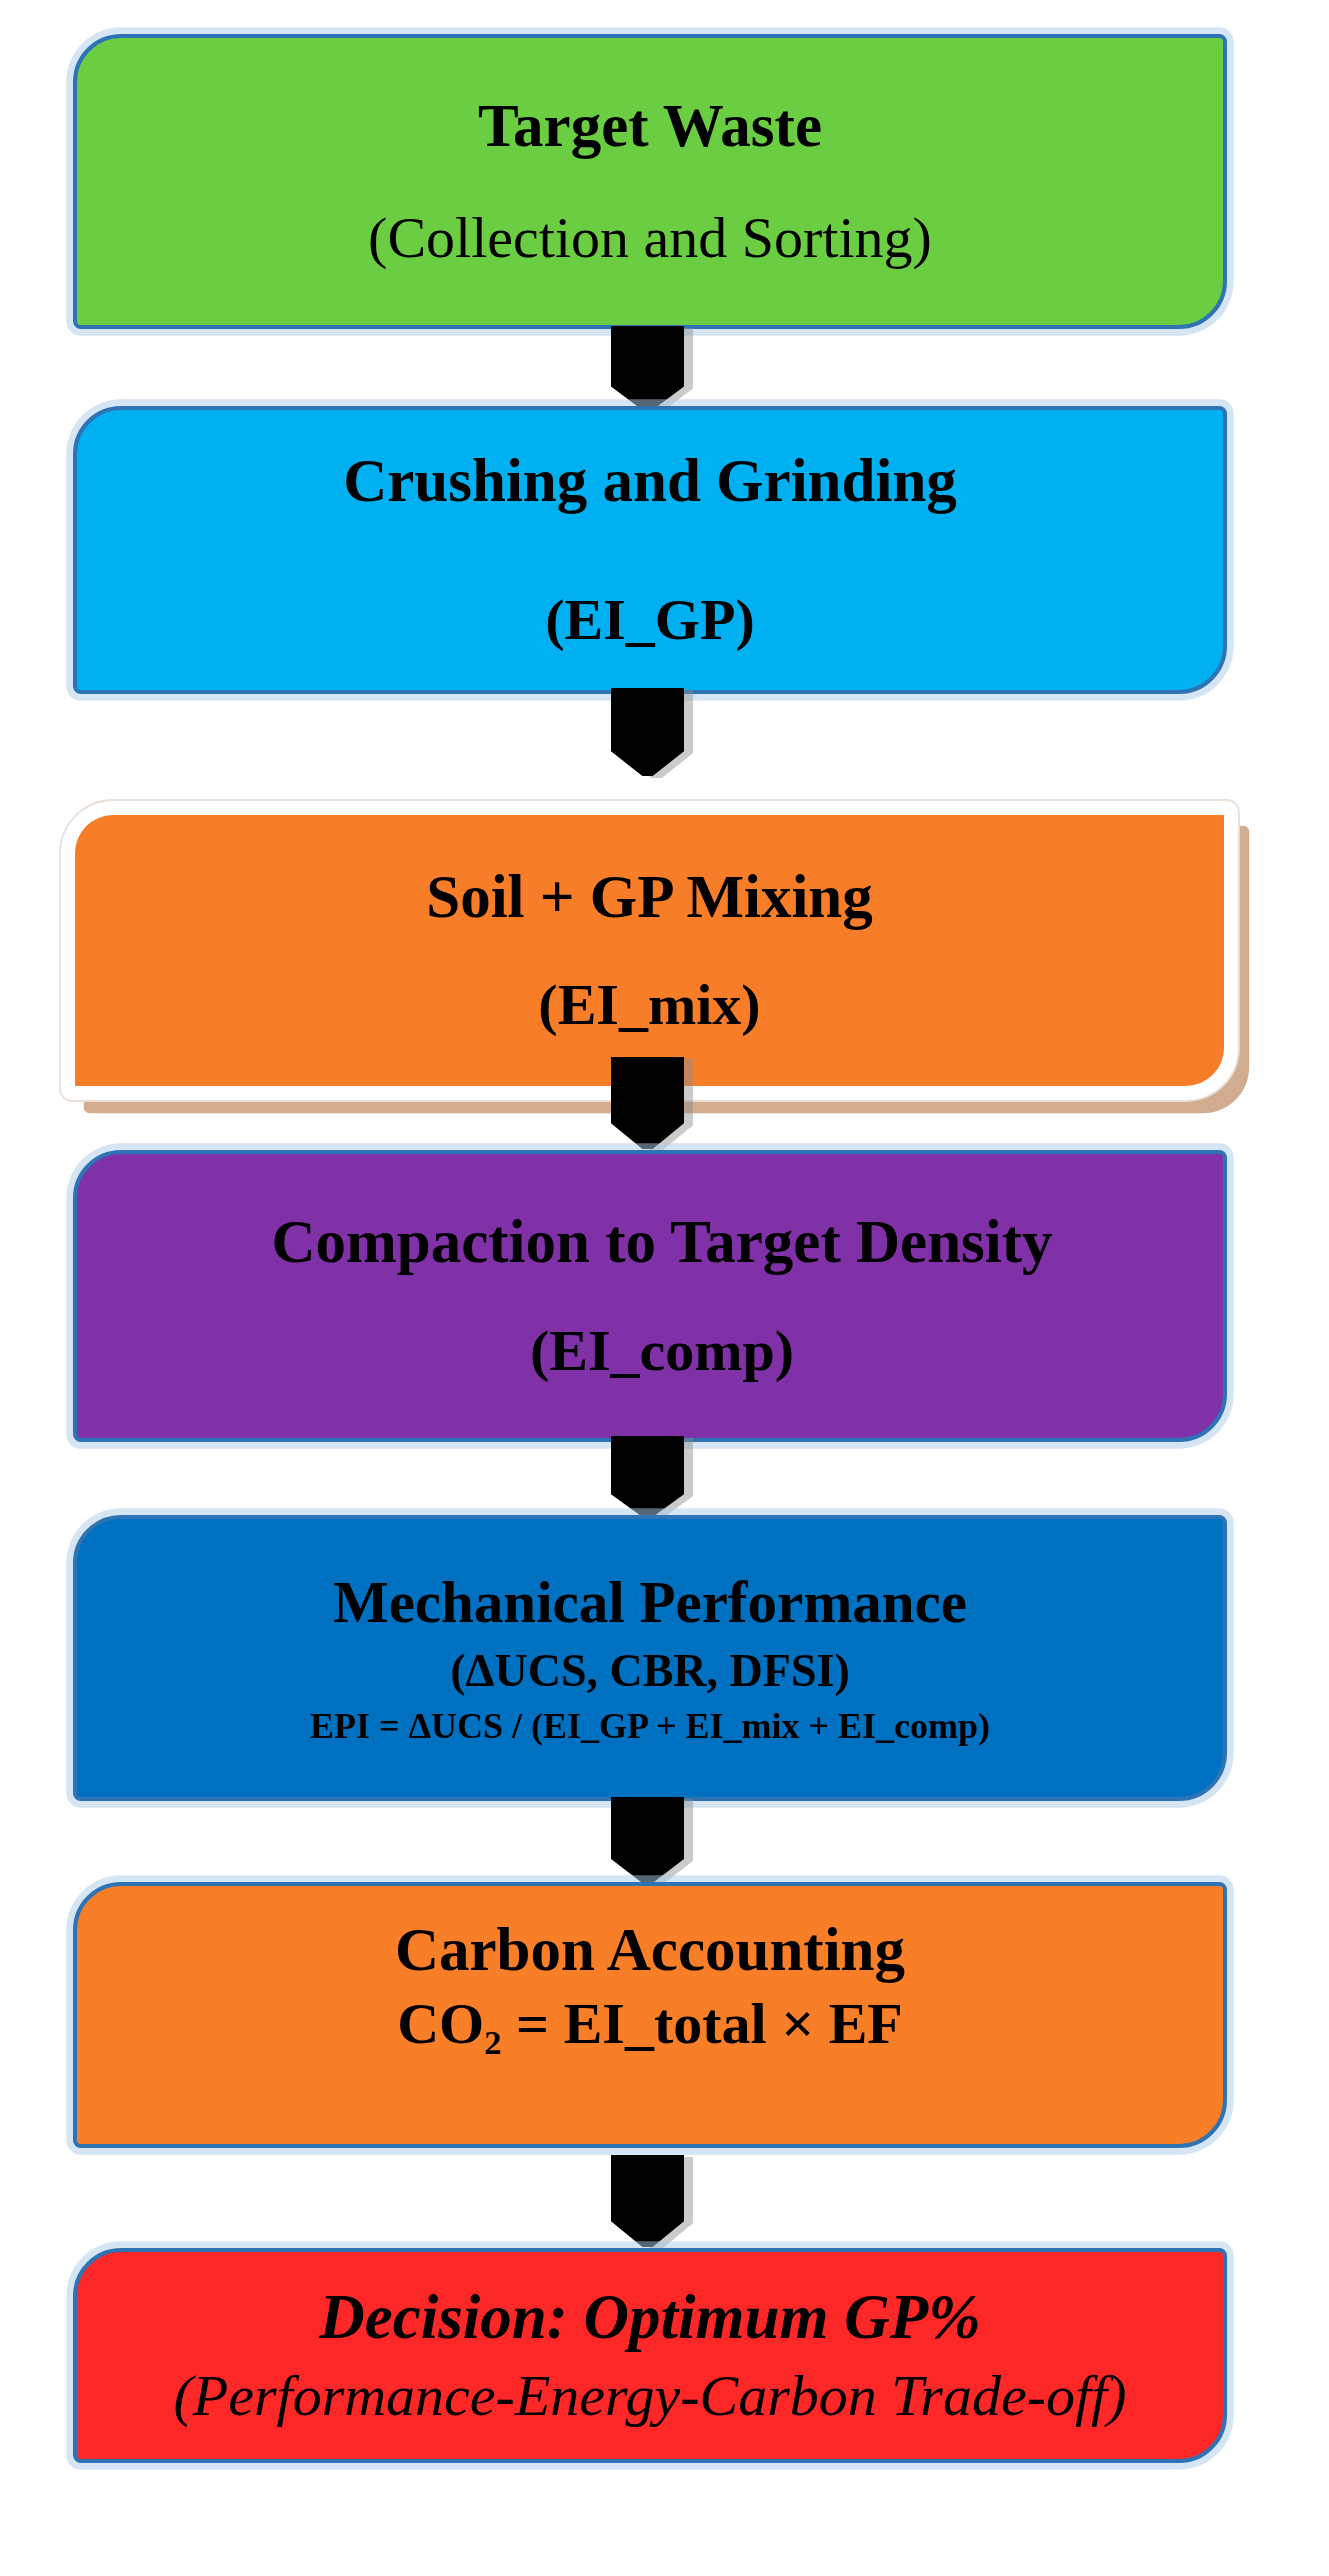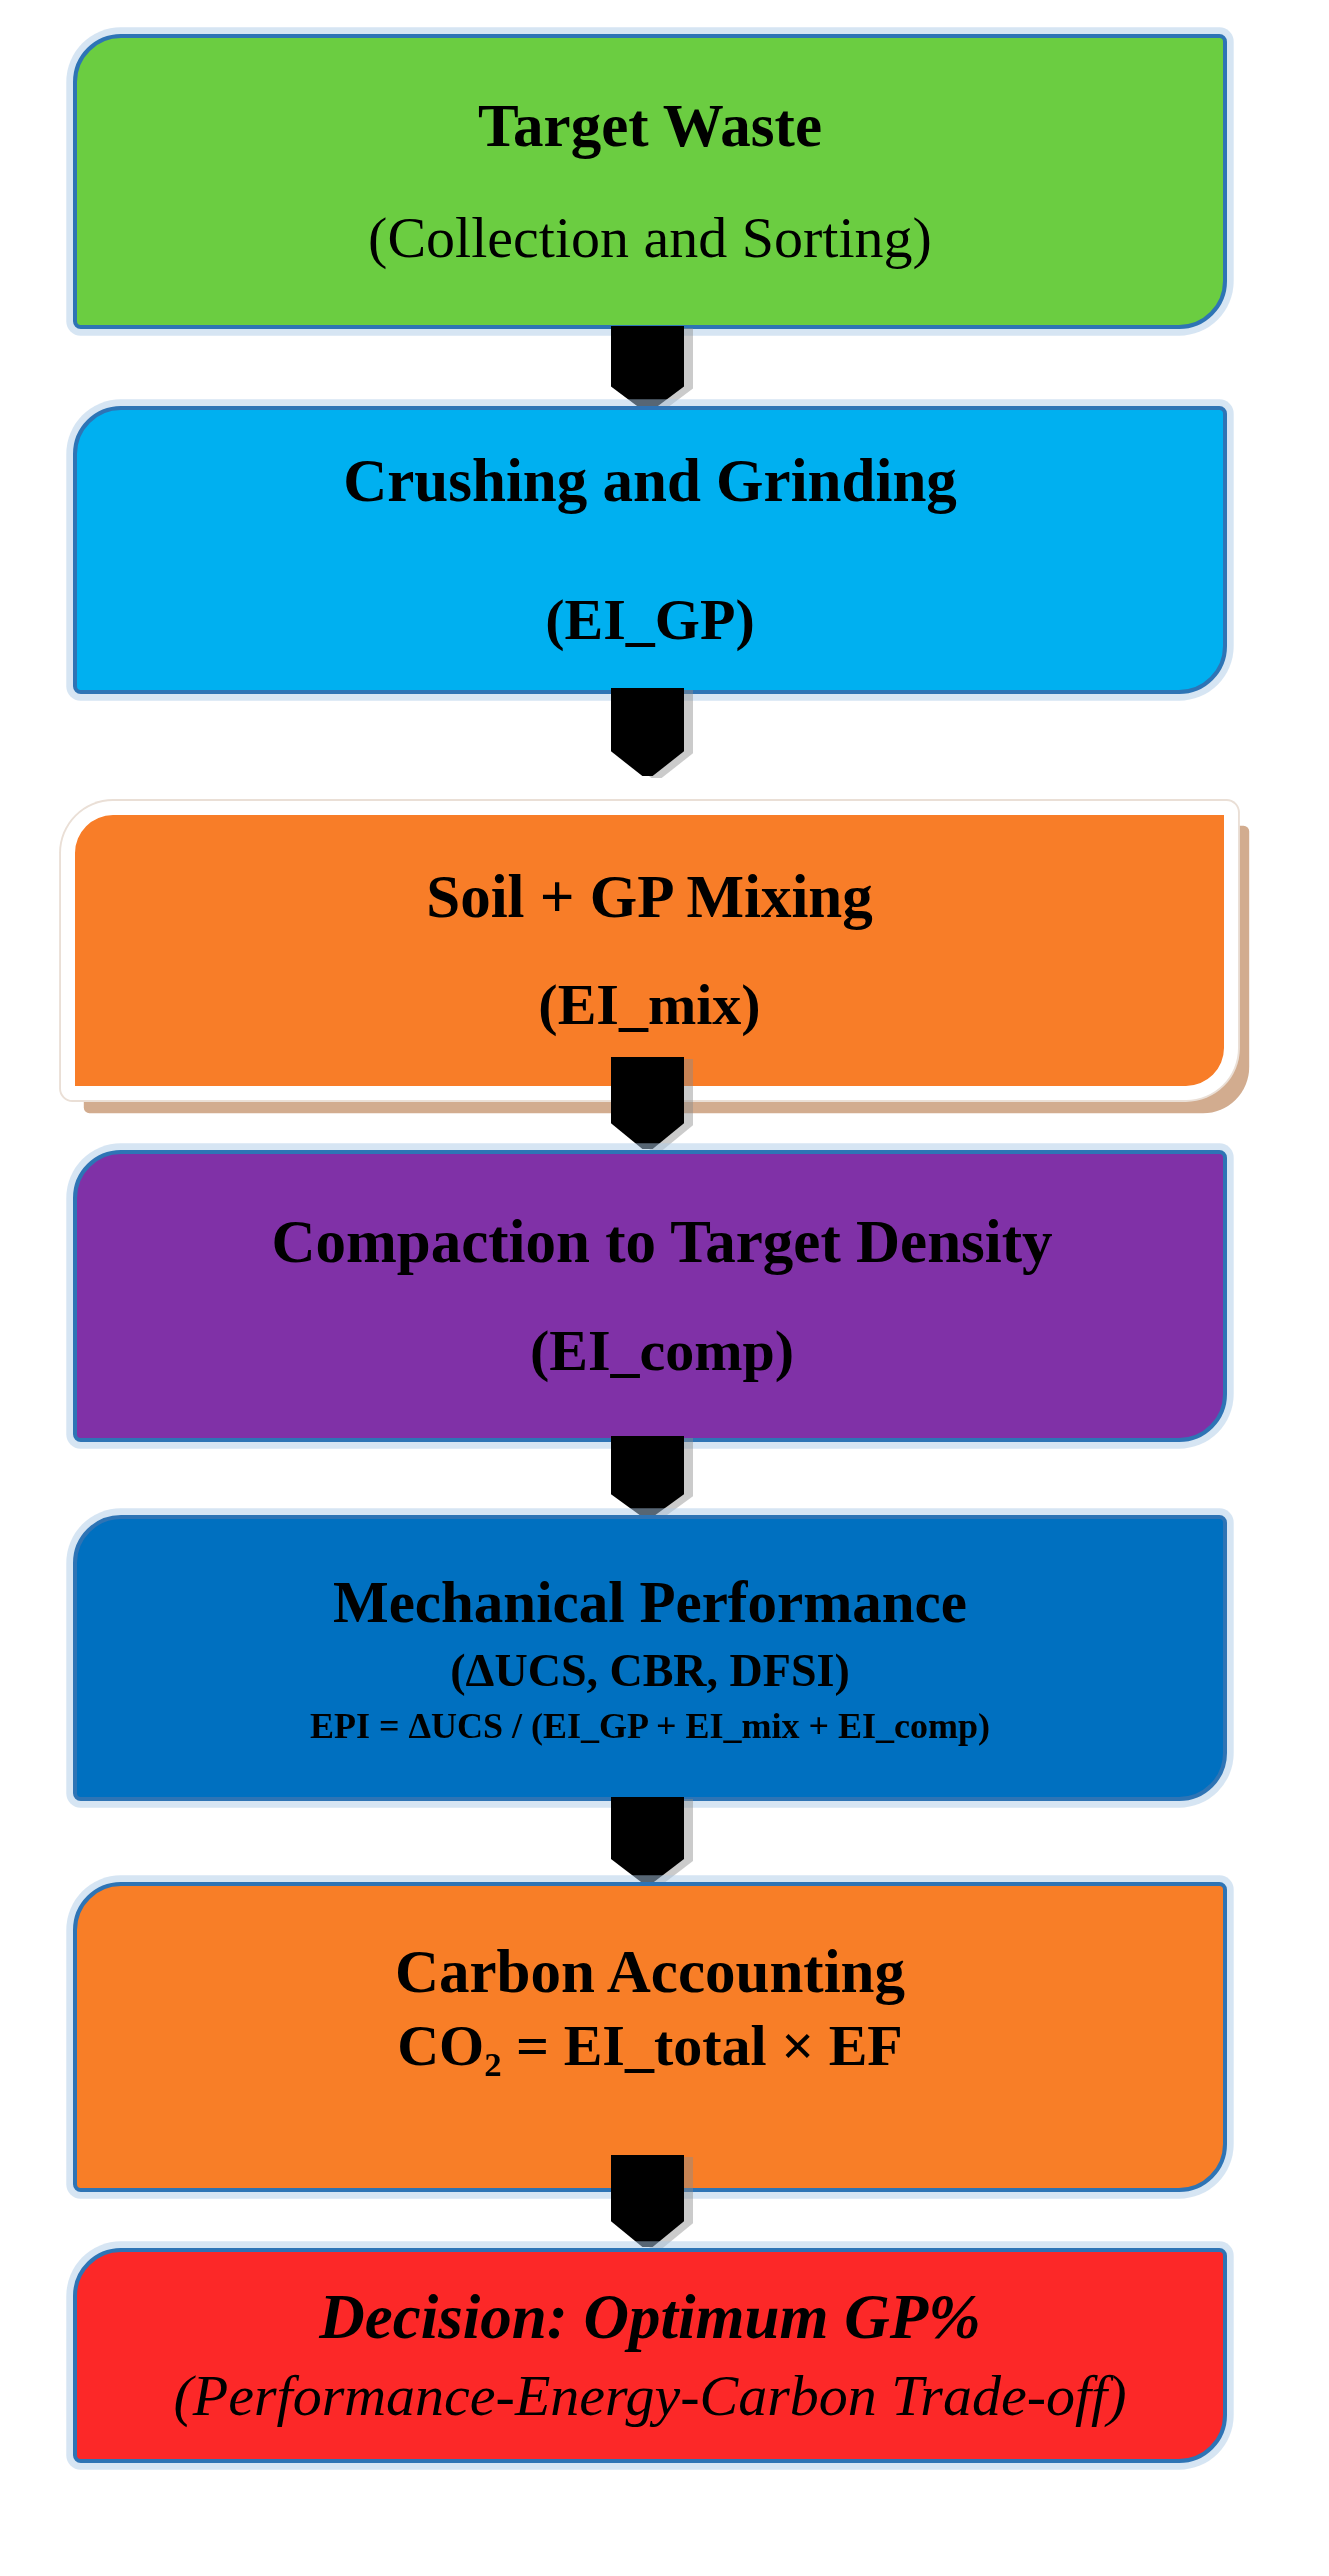--- a/index.html
+++ b/index.html
@@ -25,21 +25,21 @@
   .b3{
     top:790px;left:61px;width:1177px;height:299px;gap:42px;
     border:14.4px solid #FFFFFF;border-radius:52px 11.5px 52px 11.5px;
     box-shadow:0 0 0 1.9px #EADFD6, 17px 19px 0 -5.8px #D2AC8F;
     margin-top:11px;
   }
   .b4{top:1150px;height:292px;gap:42px;}
   .b5{top:1515px;height:286px;gap:9.6px;}
   .b5 .title{font-size:59px;}
   .b5 .sub-bold{font-size:46px;}
-  .b6{top:1882px;height:310px;gap:7.7px;padding-bottom:58px;}
+  .b6{top:1882px;height:266px;gap:7.7px;padding-bottom:58px;}
   .b6 .formula{font-size:58px;}
   .b7{top:2248px;height:215px;gap:11px;font-style:italic;}
   .b7 .title{font-size:63px;}
 
   .arrow{position:absolute;left:611px;width:73px;filter:drop-shadow(9.6px 2.9px 0 rgba(140,140,140,0.45));}
   .arrow-shape{
     width:100%;height:100%;background:#000;
     clip-path:polygon(0 0,100% 0,100% 72%,57% 100%,43% 100%,0 72%);
   }
   .a1{top:326px;height:84px;}

